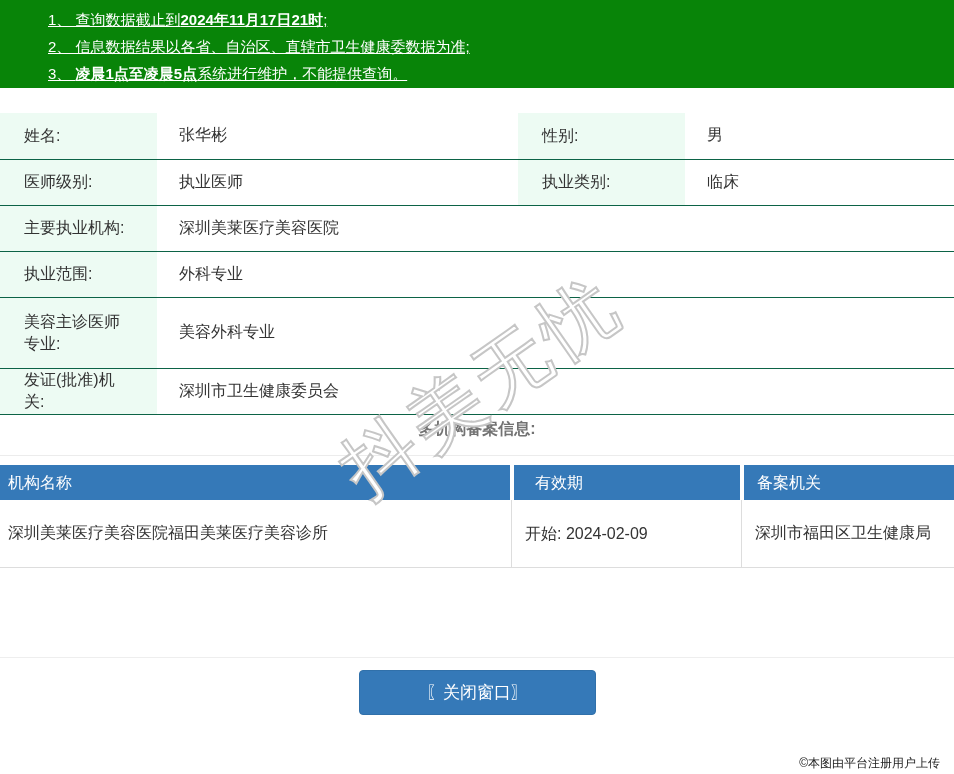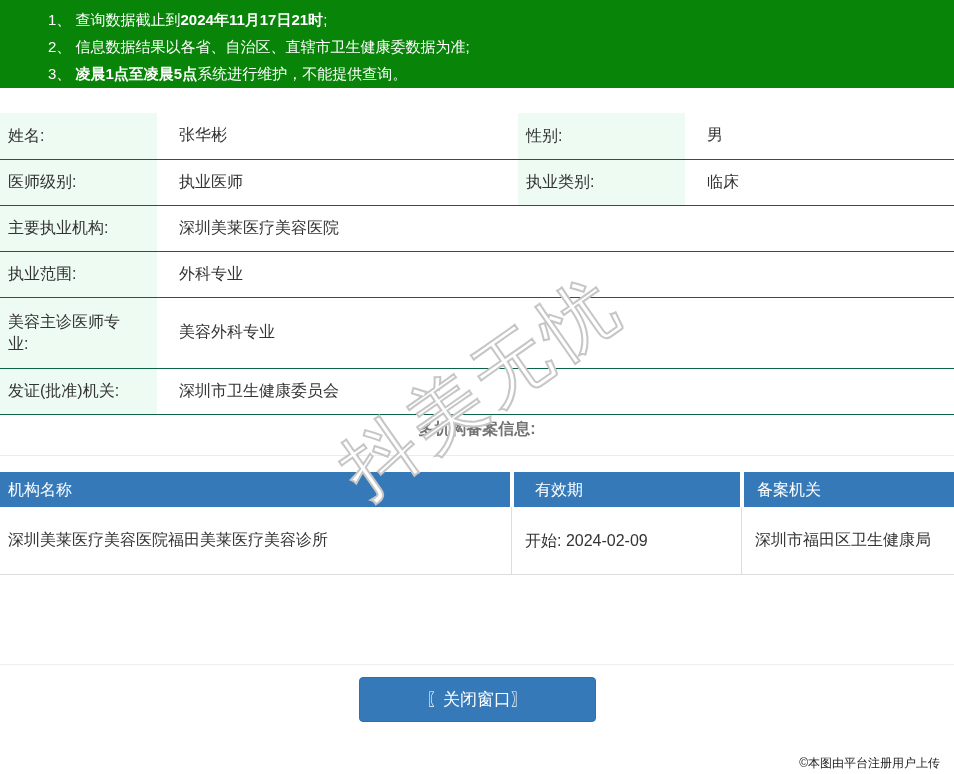--- a/index.html
+++ b/index.html
@@ -20,41 +20,42 @@
     height: 88px;
     background: #088408;
     color: #ffffff;
     padding-top: 6px;
   }
   .banner-line {
     padding-left: 48px;
     font-size: 15px;
     line-height: 27px;
     white-space: nowrap;
+    text-decoration: underline;
   }
   .banner-line b { font-weight: bold; }
 
   
   table.info-table {
     width: 954px;
     margin-top: 25px;
     border-collapse: collapse;
     table-layout: fixed;
     font-size: 16px;
     color: #333;
   }
   table.info-table td {
     height: 46px;
     vertical-align: middle;
     border-bottom: 1px solid #0c6346;
   }
   table.info-table tr.tall td { height: 71px; }
   td.cell-label {
     background: #edfbf3;
-    padding: 0 28px 0 8px;
+    padding: 0 28px 0 24px;
     line-height: 22px;
   }
   td.cell-value { padding-left: 22px; }
 
   
   .watermark {
     position: absolute;
     left: 312px;
     top: 338px;
     width: 340px;
@@ -78,21 +79,21 @@
     font-weight: bold;
     color: #737373;
   }
   .divider-light {
     margin-top: 15px;
     border-top: 1px solid #ececec;
   }
   .ft-header {
     display: flex;
     gap: 4px;
-    margin-top: 16px;
+    margin-top: 9px;
   }
   .ft-hcell {
     height: 35px;
     line-height: 35px;
     background: #3579b8;
     color: #fff;
     font-size: 16px;
   }
   .ft-hcell.c1 { width: 510px; padding-left: 8px; }
   .ft-hcell.c2 { width: 226px; padding-left: 21px; }

